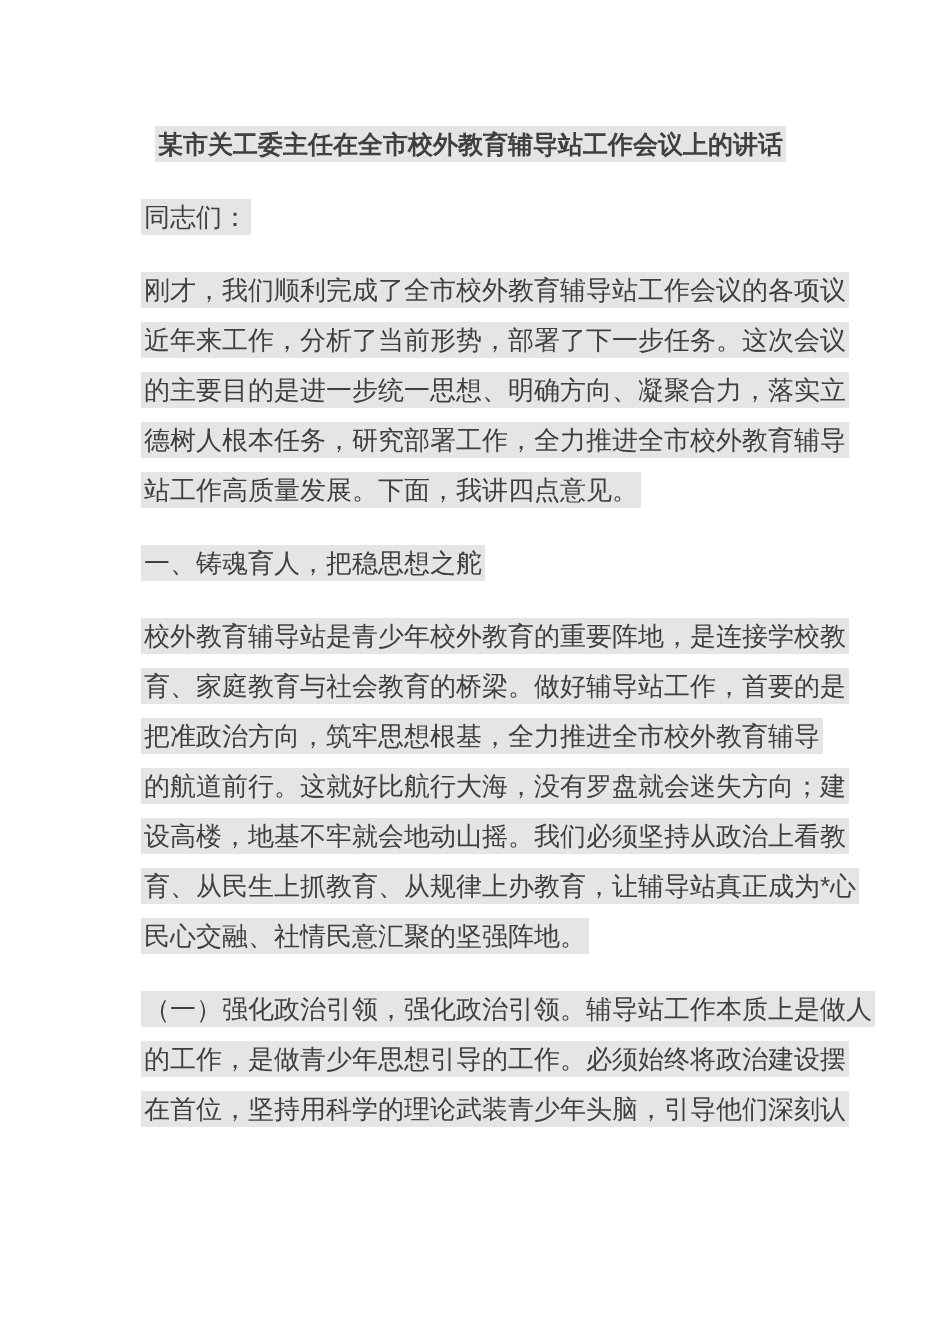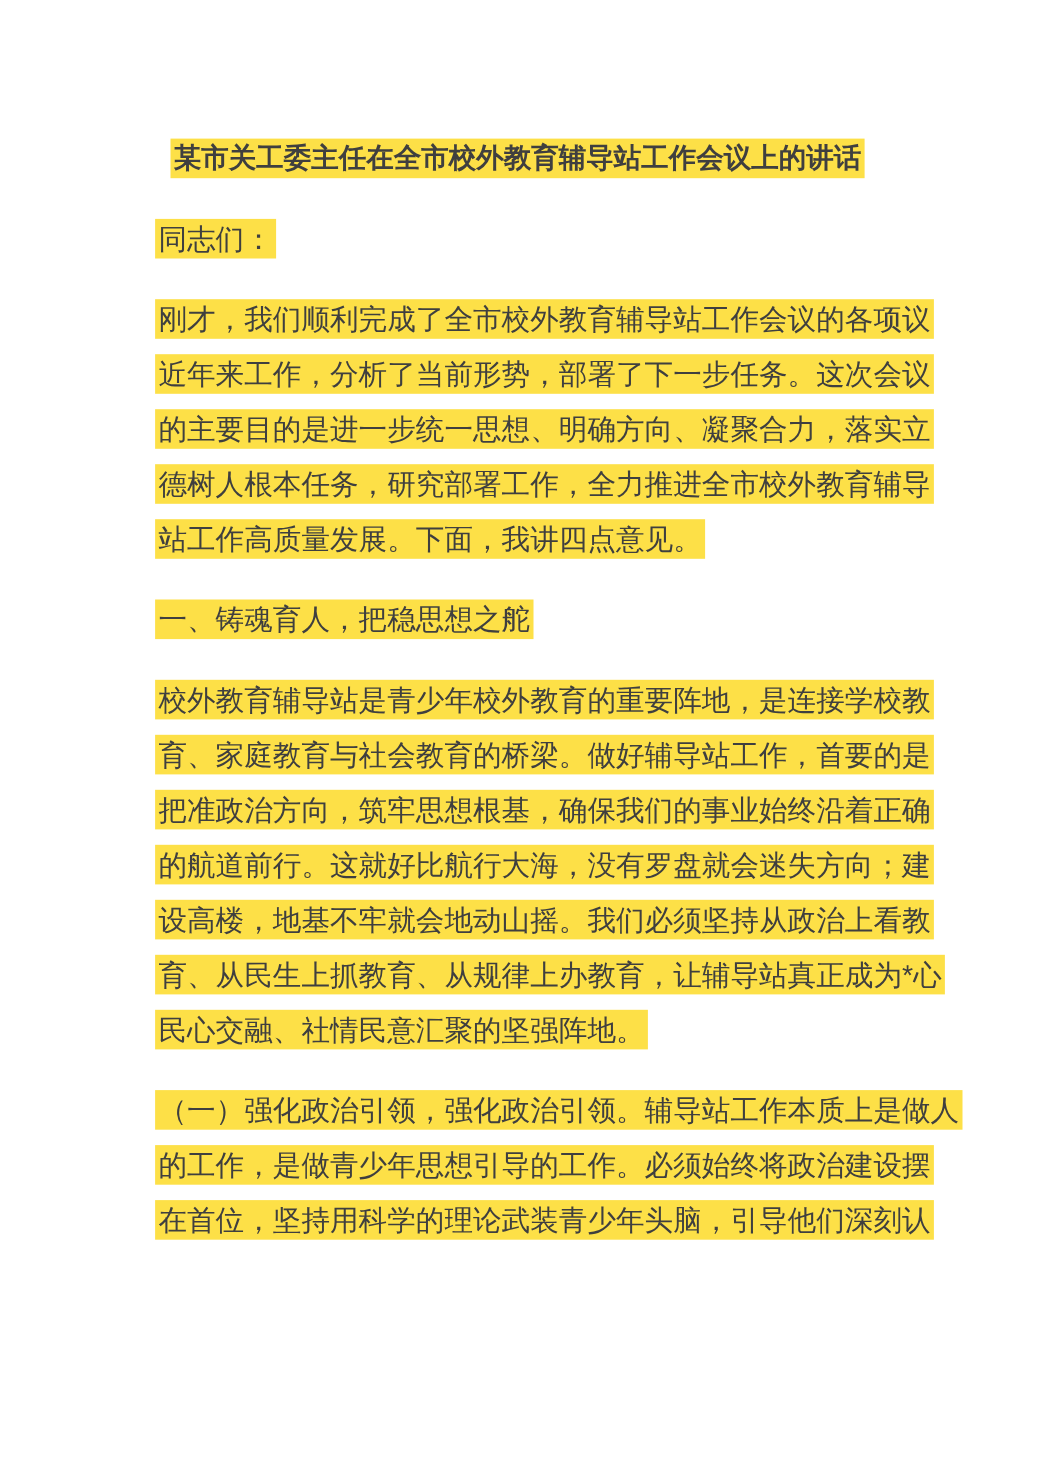--- a/index.html
+++ b/index.html
@@ -21,21 +21,21 @@
   .block {
     margin: 0 0 23px 0;
   }
   .line {
     height: 50px;
     display: flex;
     align-items: center;
   }
   .hl {
     display: inline-block;
-    background: #fde047;
+    background: #e5e5e5;
     color: #3f3f3f;
     font-size: 26px;
     line-height: 30px;
     padding: 3px 3px;
     white-space: nowrap;
     letter-spacing: 0px;
   }
   .title-block .line {
     justify-content: center;
   }
@@ -86,21 +86,21 @@
           </div>
         </div>
         <div class="block paragraph">
           <div class="line">
             <span class="hl">校外教育辅导站是青少年校外教育的重要阵地，是连接学校教</span>
           </div>
           <div class="line">
             <span class="hl">育、家庭教育与社会教育的桥梁。做好辅导站工作，首要的是</span>
           </div>
           <div class="line">
-            <span class="hl">把准政治方向，筑牢思想根基，确保我们的事业始终沿着正确</span>
+            <span class="hl">把准政治方向，筑牢思想根基，全力推进全市校外教育辅导</span>
           </div>
           <div class="line">
             <span class="hl">的航道前行。这就好比航行大海，没有罗盘就会迷失方向；建</span>
           </div>
           <div class="line">
             <span class="hl">设高楼，地基不牢就会地动山摇。我们必须坚持从政治上看教</span>
           </div>
           <div class="line">
             <span class="hl">育、从民生上抓教育、从规律上办教育，让辅导站真正成为*心</span>
           </div>

